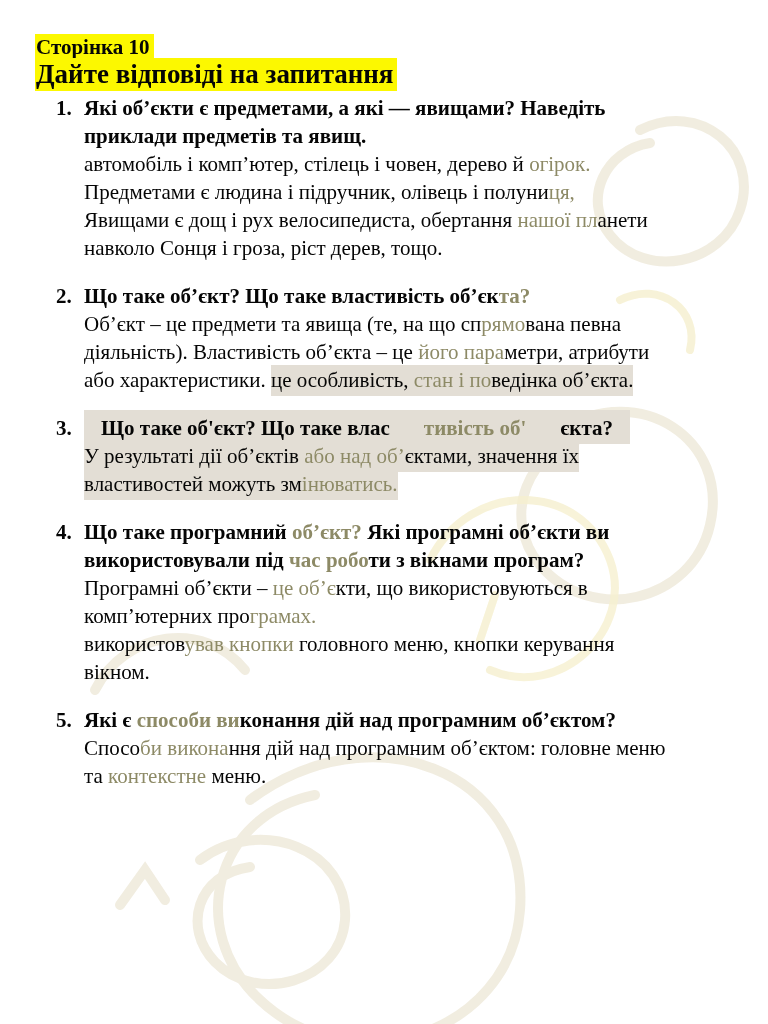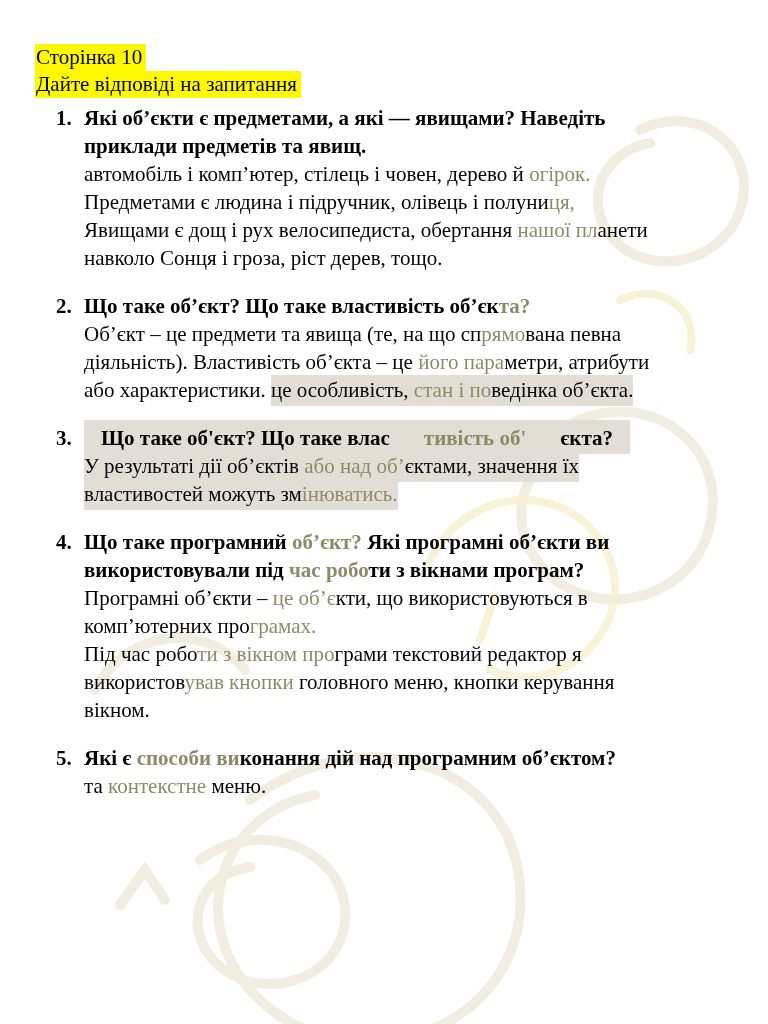--- a/index.html
+++ b/index.html
@@ -18,22 +18,22 @@
     overflow:hidden;
     font-family:"Liberation Serif","DejaVu Serif",serif;
     font-size:21px;
     line-height:28px;
     color:var(--ink);
   }
   .watermark{position:absolute;left:0;top:0;z-index:0;}
   .content{position:relative;z-index:1;}
   .header{padding:34px 0 0 35px;line-height:27px;}
   .hl-y{background:var(--hl-yellow);padding:1px 4px 2px 1px;}
-  .title-line{font-weight:400;font-size:21px;margin-top:10px;}
-  .subtitle-line{font-size:21px;}
+  .title-line{font-weight:700;font-size:21px;}
+  .subtitle-line{font-size:27px;font-weight:bold;}
   #qa-list{padding-right:20px;}
   .qa-block{position:relative;margin-left:84px;margin-top:20px;}
   #qa-list > .qa-block:first-child{margin-top:6px;}
   .q-num{position:absolute;left:-28px;top:0;font-weight:700;}
   .q-row{font-weight:700;}
   .line{min-height:28px;}
   .g{background:var(--hl-gray);padding:3px 0 4px;}
   .q-row .g{padding:6px 17px 4px;}
   .f{color:var(--faded);}
 </style>
@@ -100,30 +100,30 @@
         </div>
         <div class="qa-block">
           <span class="q-num">4.</span>
           <div class="q-row">
             <div class="line"><span>Що таке програмний </span><span class="f">об’єкт?</span><span> Які програмні об’єкти ви</span></div>
             <div class="line"><span>використовували під </span><span class="f">час робо</span><span>ти з вікнами програм?</span></div>
           </div>
           <div class="a-row">
             <div class="line"><span>Програмні об’єкти – </span><span class="f">це об’є</span><span>кти, що використовуються в</span></div>
             <div class="line"><span>комп’ютерних про</span><span class="f">грамах.</span></div>
-            <div class="line"><span>Під час робо</span><span class="f">ти з вікном про</span><span>грами текстовий редактор я</span></div>
             <div class="line"><span>використов</span><span class="f">ував кнопки</span><span> головного меню, кнопки керування</span></div>
             <div class="line"><span>вікном.</span></div>
           </div>
         </div>
         <div class="qa-block">
           <span class="q-num">5.</span>
           <div class="q-row">
             <div class="line"><span>Які є </span><span class="f">способи ви</span><span>конання дій над програмним об’єктом?</span></div>
           </div>
           <div class="a-row">
+            <div class="line"><span>Спосо</span><span class="f">би викона</span><span>ння дій над програмним об’єктом: головне меню</span></div>
             <div class="line"><span>та </span><span class="f">контекстне</span><span> меню.</span></div>
           </div>
         </div>
       </div>
   </div>
 
 </div>
 
 </body></html>

